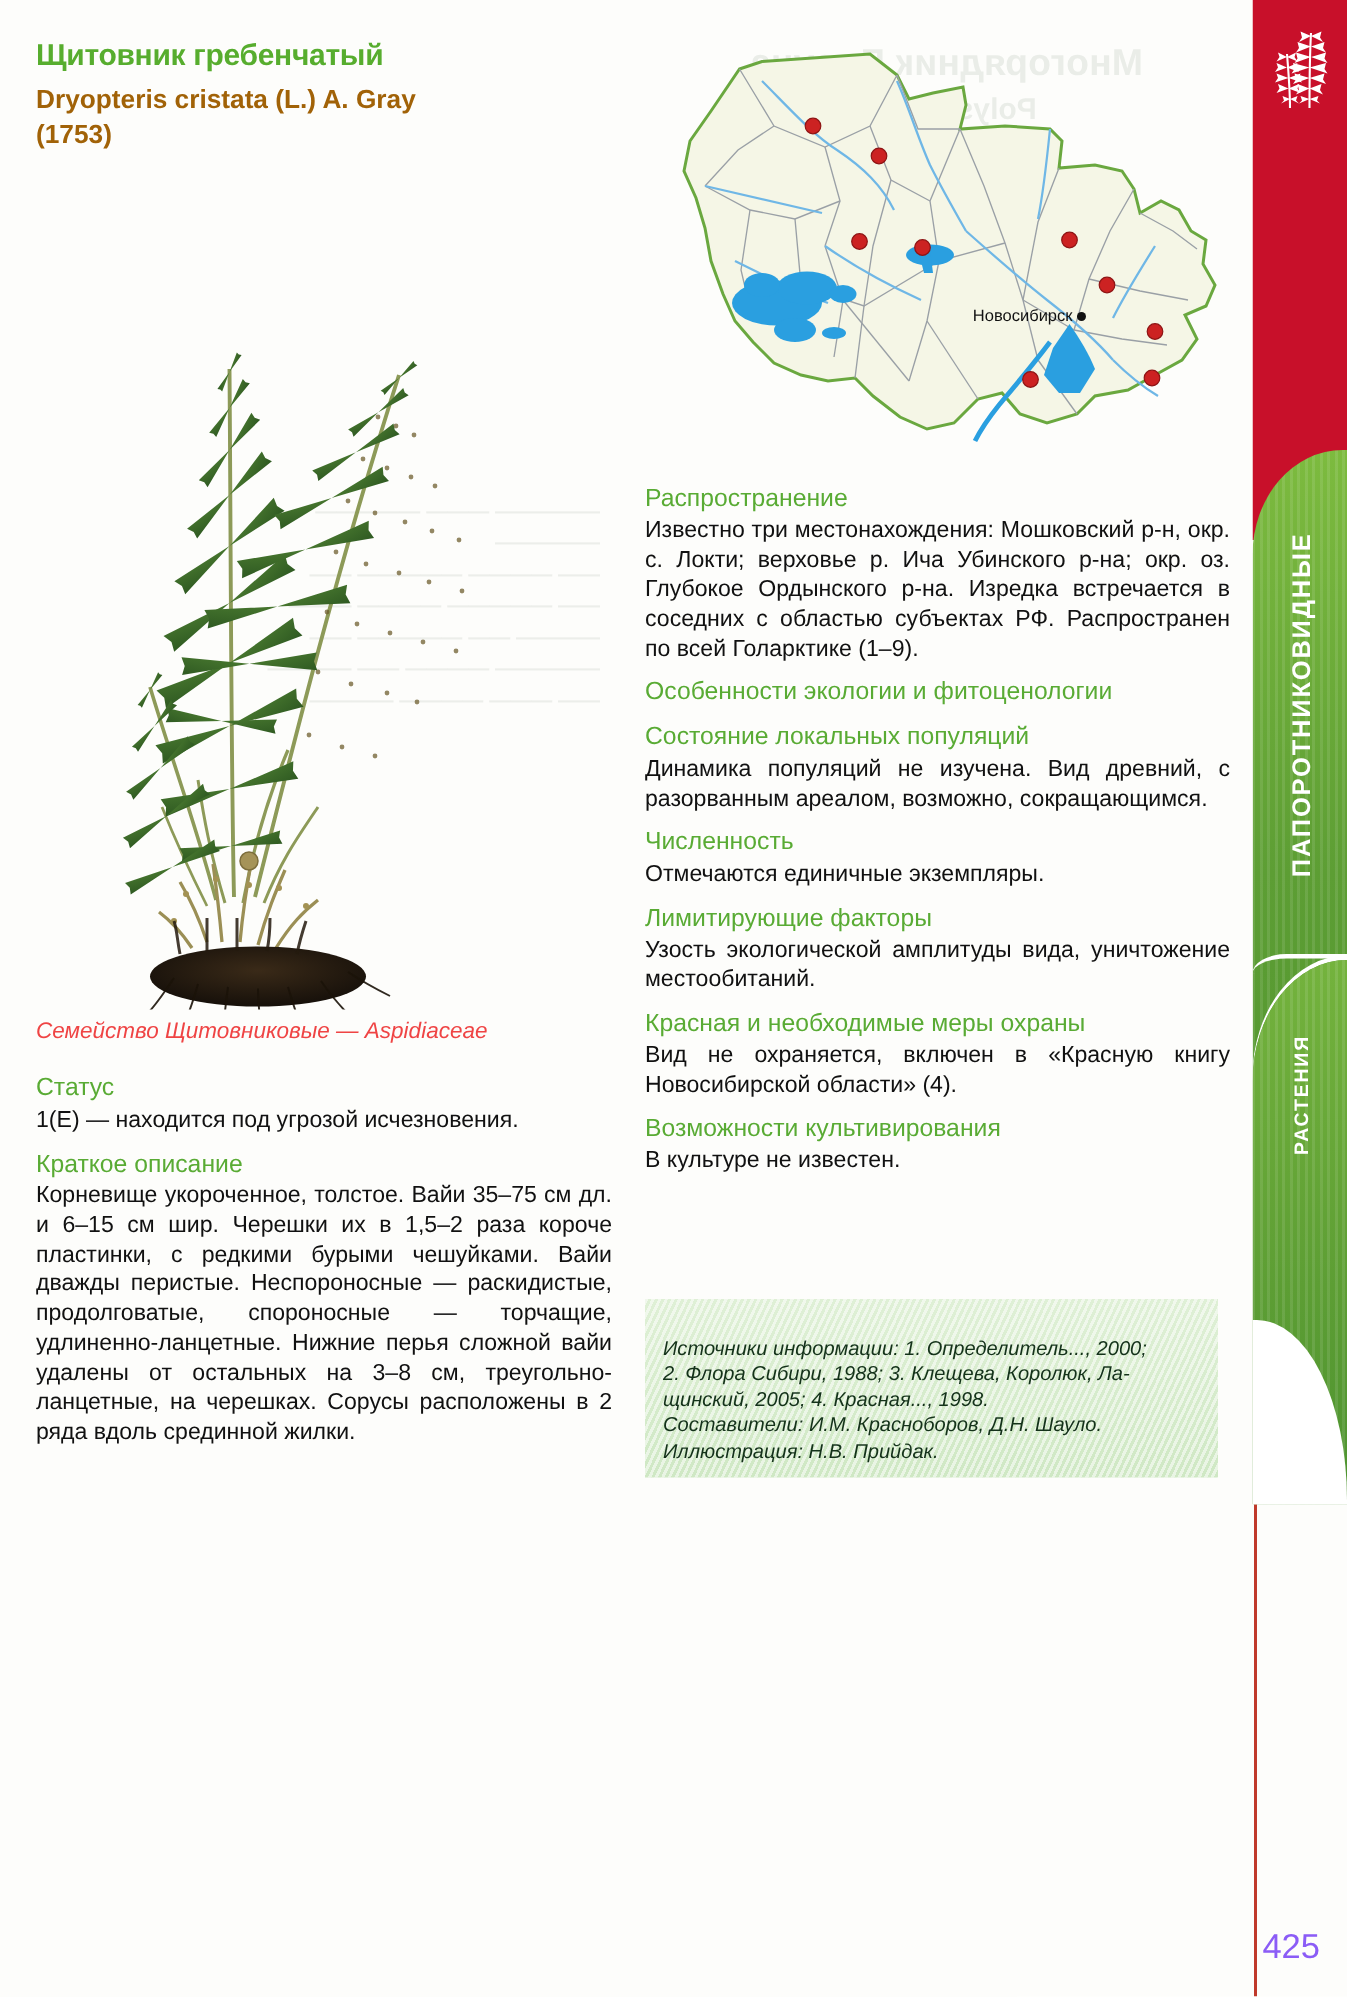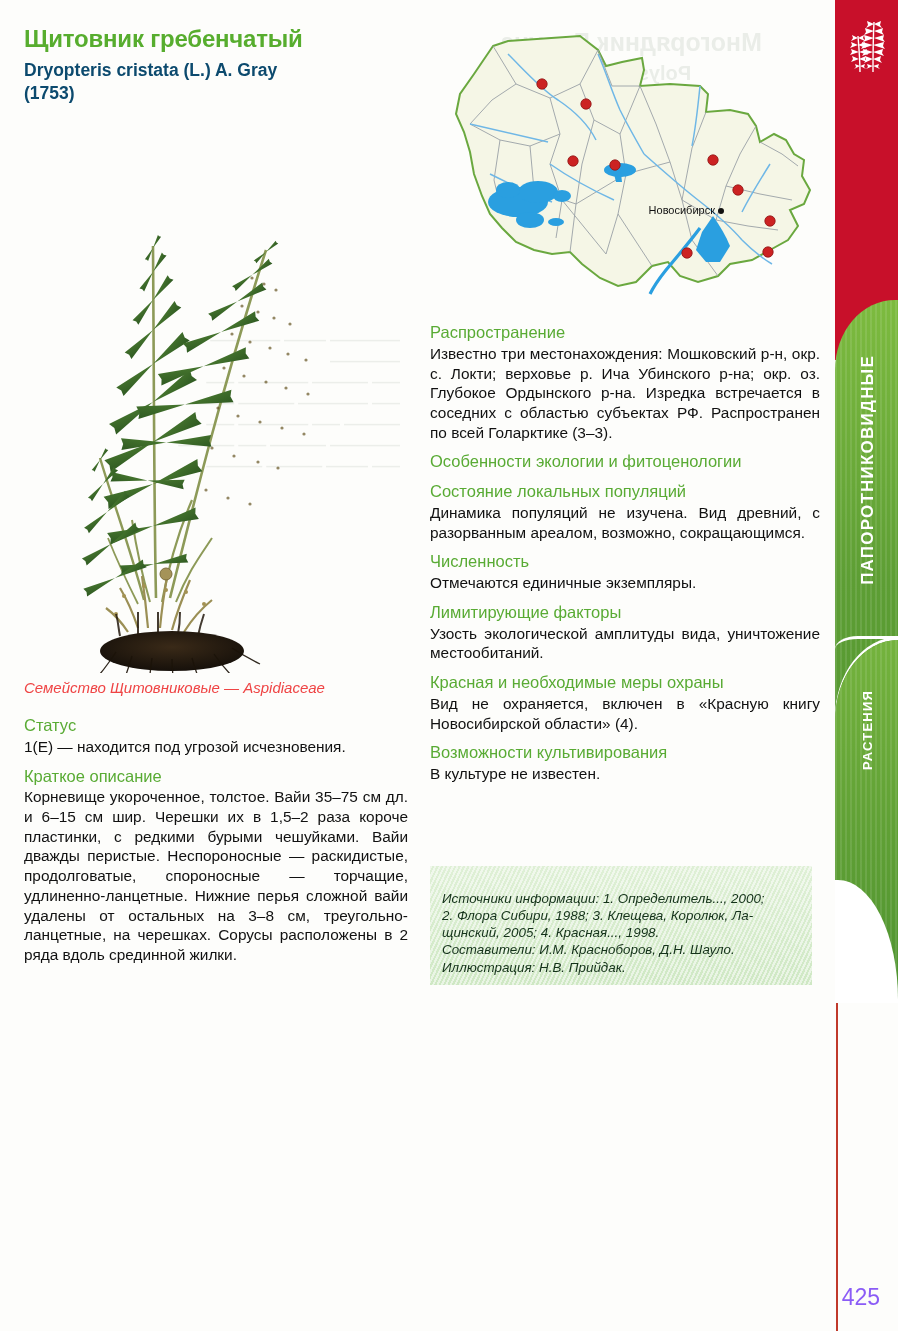--- a/index.html
+++ b/index.html
@@ -81,28 +81,28 @@
     position:absolute;right:60px;top:0;width:2px;height:1331px;
     background:#c0392b;
   }
 
   
   .left-col{
     position:absolute;left:24px;top:26px;width:382px;
   }
   .title-ru{
     color:#57ad2e;
-    font-size:24px;
+    font-size:20px;
     font-weight:bold;
     line-height:1.1;
     margin:0 0 7px 0;
     letter-spacing:-0.2px;
   }
   .title-lat{
-    color:#0c4a6e;
+    color:#a16207;
     font-size:17.5px;
     font-weight:bold;
     line-height:1.32;
     margin:0;
   }
 
   .illus{
     position:absolute;left:20px;top:128px;width:390px;height:545px;
   }
 
@@ -580,21 +580,21 @@
       <circle cx="308" cy="176" r="5.2"></circle>
       <circle cx="340" cy="207" r="5.2"></circle>
       <circle cx="338" cy="238" r="5.2"></circle>
       <circle cx="257" cy="239" r="5.2"></circle>
     </g>
   </svg>
 
   <div class="right-body">
     <div>
       <div class="sec-h">Распространение</div>
-      <p class="sec-p">Известно три местонахождения: Мошковский р-н, окр. с. Локти; верховье р. Ича Убинского р-на; окр. оз. Глубокое Ордынского р-на. Изредка встречается в соседних с областью субъектах РФ. Распространен по всей Голарктике (3–3).</p>
+      <p class="sec-p">Известно три местонахождения: Мошковский р-н, окр. с. Локти; верховье р. Ича Убинского р-на; окр. оз. Глубокое Ордынского р-на. Изредка встречается в соседних с областью субъектах РФ. Распространен по всей Голарктике (1–9).</p>
     </div>
     <div>
       <div class="sec-h">Особенности экологии и фитоценологии</div>
     </div>
     <div>
       <div class="sec-h">Состояние локальных популяций</div>
       <p class="sec-p">Динамика популяций не изучена. Вид древний, с разорванным ареалом, возможно, сокращающимся.</p>
     </div>
     <div>
       <div class="sec-h">Численность</div>

